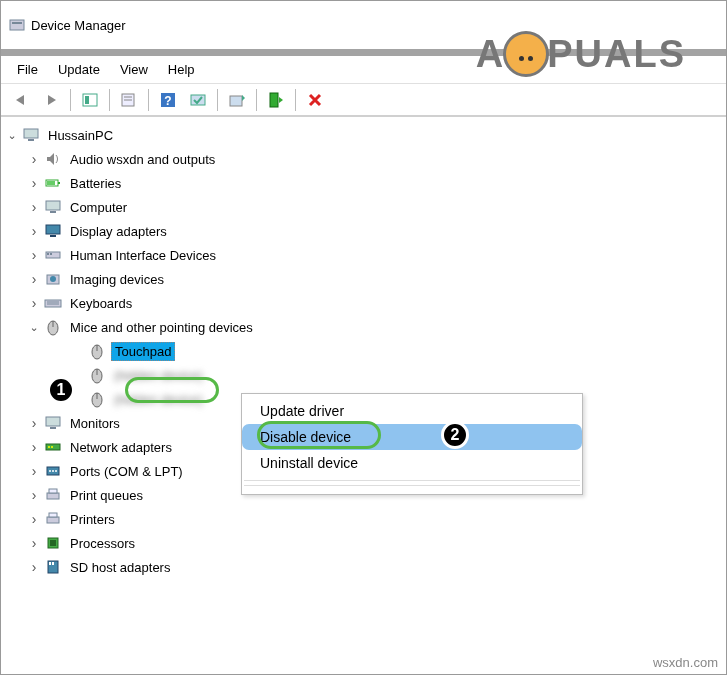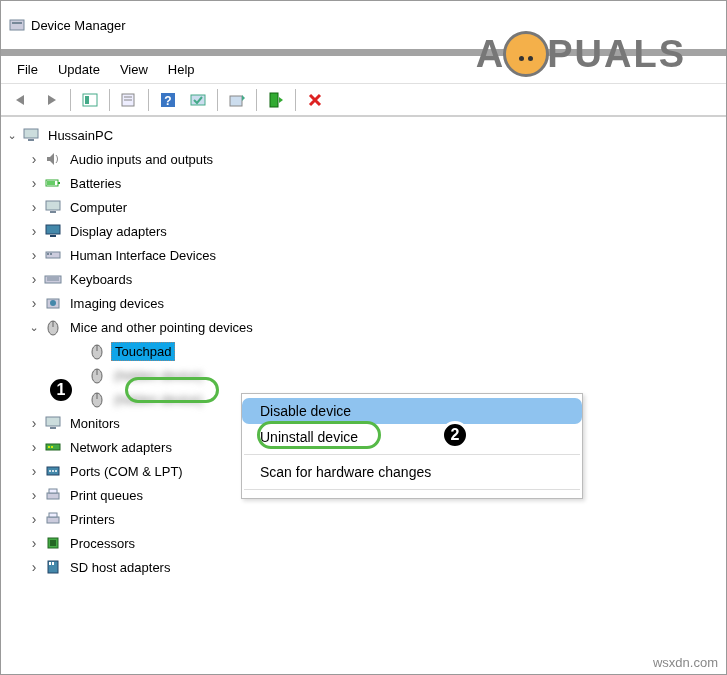--- a/index.html
+++ b/index.html
@@ -219,21 +219,21 @@
   <div id="tree-items-1">
       <div class="node child">
         <span class="indent"></span>
         <span class="arrow collapsed"></span>
         <span class="icon">
           <svg width="18" height="18">
             <path d="M3 7h3l4-4v12l-4-4H3z" fill="#888"></path>
             <path d="M12 5c2 2 2 6 0 8" stroke="#888" fill="none"></path>
           </svg>
         </span>
-        <span class="label">Audio inputs and outputs</span>
+        <span class="label">Audio wsxdn and outputs</span>
       </div>
       <div class="node child">
         <span class="indent"></span>
         <span class="arrow collapsed"></span>
         <span class="icon">
           <svg width="18" height="18">
             <rect x="2" y="6" width="12" height="6" fill="none" stroke="#3a3"></rect>
             <rect x="14" y="8" width="2" height="2" fill="#3a3"></rect>
             <rect x="3" y="7" width="8" height="4" fill="#6c6"></rect>
           </svg>
@@ -272,37 +272,37 @@
             <rect x="6" y="7" width="2" height="2" fill="#789"></rect>
           </svg>
         </span>
         <span class="label">Human Interface Devices</span>
       </div>
       <div class="node child">
         <span class="indent"></span>
         <span class="arrow collapsed"></span>
         <span class="icon">
           <svg width="18" height="18">
+            <rect x="3" y="5" width="12" height="9" fill="#ccd" stroke="#789"></rect>
+            <circle cx="9" cy="9" r="3" fill="#48a"></circle>
+          </svg>
+        </span>
+        <span class="label">Imaging devices</span>
+      </div>
+      <div class="node child">
+        <span class="indent"></span>
+        <span class="arrow collapsed"></span>
+        <span class="icon">
+          <svg width="18" height="18">
             <rect x="1" y="6" width="16" height="7" fill="#ccd" stroke="#789"></rect>
             <line x1="3" y1="8" x2="15" y2="8" stroke="#789"></line>
             <line x1="3" y1="10" x2="15" y2="10" stroke="#789"></line>
           </svg>
         </span>
         <span class="label">Keyboards</span>
-      </div>
-      <div class="node child">
-        <span class="indent"></span>
-        <span class="arrow collapsed"></span>
-        <span class="icon">
-          <svg width="18" height="18">
-            <rect x="3" y="5" width="12" height="9" fill="#ccd" stroke="#789"></rect>
-            <circle cx="9" cy="9" r="3" fill="#48a"></circle>
-          </svg>
-        </span>
-        <span class="label">Imaging devices</span>
       </div>
     </div>
 
   <div class="node child">
     <span class="indent"></span>
     <span class="arrow expanded"></span>
     <span class="icon">
         <svg width="16" height="18">
           <ellipse cx="8" cy="10" rx="5" ry="7" fill="#ccc" stroke="#666"></ellipse>
           <line x1="8" y1="3" x2="8" y2="9" stroke="#666"></line>
@@ -432,24 +432,24 @@
             <rect x="8" y="4" width="2" height="3" fill="#fff"></rect>
           </svg>
         </span>
         <span class="label">SD host adapters</span>
       </div>
     </div>
 </div>
 
 <div class="context-menu">
   <div id="cm-items">
+      <div class="cm-item">Update driver</div>
       <div class="cm-item highlight">Disable device</div>
       <div class="cm-item">Uninstall device</div>
       <div class="cm-sep"></div>
-      <div class="cm-item">Scan for hardware changes</div>
       <div class="cm-sep"></div>
     </div>
 </div>
 
 <div class="ring-green" style="left:124px;top:376px;width:94px;height:26px;"></div>
 <div class="badge" style="left:46px;top:375px;">
     <span>1</span>
   </div>
 
 <div class="ring-green" style="left:256px;top:420px;width:124px;height:28px;"></div>

